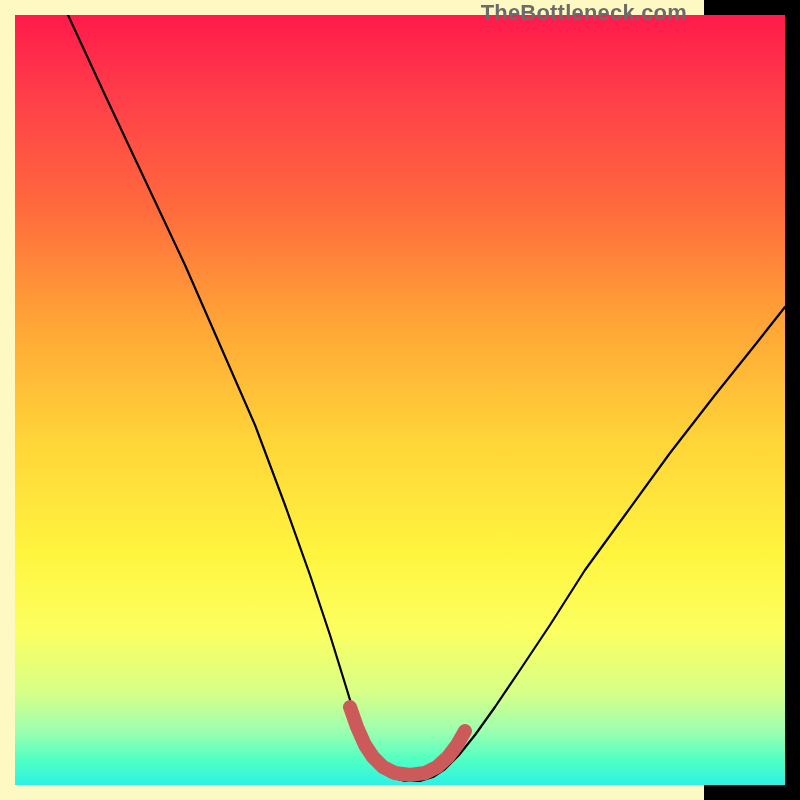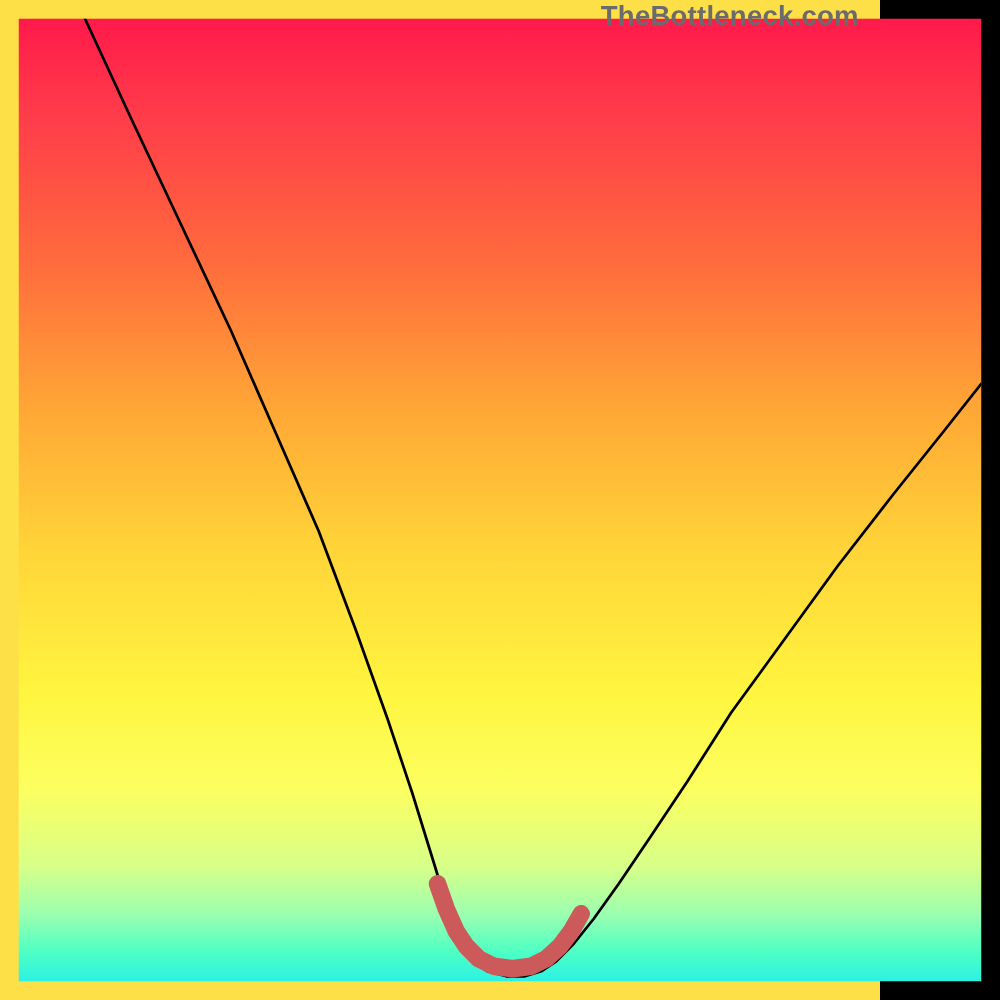--- a/index.html
+++ b/index.html
@@ -7,21 +7,21 @@
     padding: 0;
     width: 800px;
     height: 800px;
     background: #000;
     overflow: hidden;
   }
   .stage {
     position: relative;
     width: 704px;
     height: 800px;
-    background: #fde047;
+    background: #fef9c3;
     text-align: right;
   }
   .plot {
     position: absolute;
     left: 15px;
     top: 15px;
     width: 770px;
     height: 770px;
     background: linear-gradient(to bottom,
       #ff1a4b 0%,

